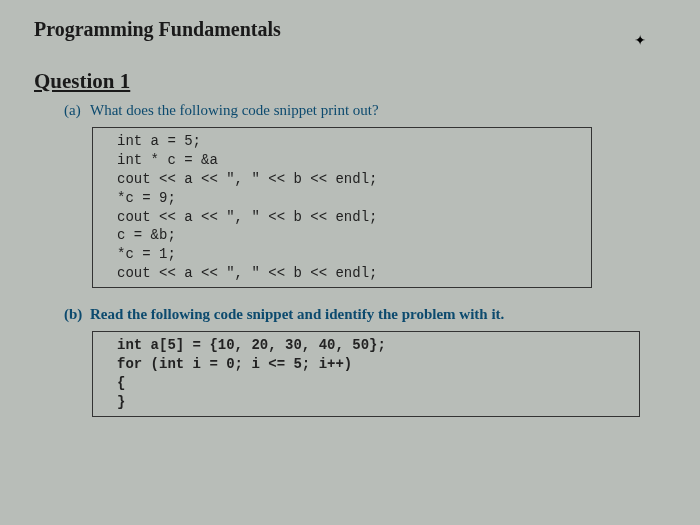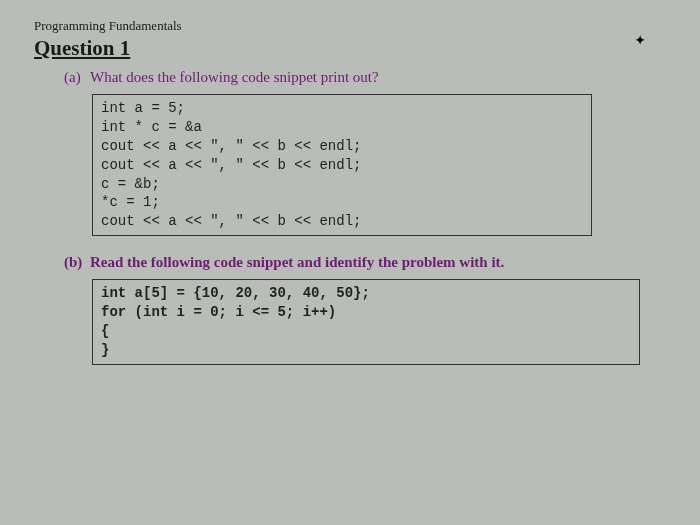--- a/index.html
+++ b/index.html
@@ -10,48 +10,48 @@
       width: 700px;
       height: 525px;
       overflow: hidden;
       position: relative;
     }
     .page {
       padding: 18px 32px 18px 34px;
       color: #1a1a1a;
     }
     .title {
-      font-weight: normal;
-      font-size: 13px;
-      margin-bottom: 2px;
+      font-weight: bold;
+      font-size: 20px;
+      margin-bottom: 28px;
     }
     .question-heading {
       font-weight: bold;
       font-size: 21px;
       text-decoration: underline;
       margin-bottom: 8px;
     }
     .part {
       margin-left: 30px;
       margin-bottom: 18px;
     }
     .part-prompt {
       font-size: 15px;
       margin-bottom: 8px;
-      color: #701a75;
+      color: #0c4a6e;
     }
     .part-label {
       display: inline-block;
       width: 26px;
     }
     .code-box {
       border: 1px solid #333;
       background: transparent;
       margin-left: 28px;
-      padding: 4px 8px 4px 8px;
+      padding: 4px 8px 4px 24px;
       width: 500px;
       box-sizing: border-box;
     }
     .code-box.wide {
       width: 548px;
     }
     .code-line {
       font-family: 'Courier New', Courier, monospace;
       font-size: 14px;
       line-height: 1.35;
@@ -79,20 +79,21 @@
   <div class="question-heading">Question 1</div>
 
   <div class="part">
     <div class="part-prompt">
       <span class="part-label">(a)</span><span>What does the following code snippet print out?</span>
     </div>
     <div class="code-box">
       <div class="code-line">int a = 5;</div>
       <div class="code-line">int * c = &amp;a</div>
       <div class="code-line">cout &lt;&lt; a &lt;&lt; ", " &lt;&lt; b &lt;&lt; endl;</div>
+      <div class="code-line">*c = 9;</div>
       <div class="code-line">cout &lt;&lt; a &lt;&lt; ", " &lt;&lt; b &lt;&lt; endl;</div>
       <div class="code-line">c = &amp;b;</div>
       <div class="code-line">*c = 1;</div>
       <div class="code-line">cout &lt;&lt; a &lt;&lt; ", " &lt;&lt; b &lt;&lt; endl;</div>
     </div>
   </div>
 
   <div class="part" style="margin-top:14px;font-weight:bold;">
     <div class="part-prompt">
       <span class="part-label">(b)</span><span>Read the following code snippet and identify the problem with it.</span>

